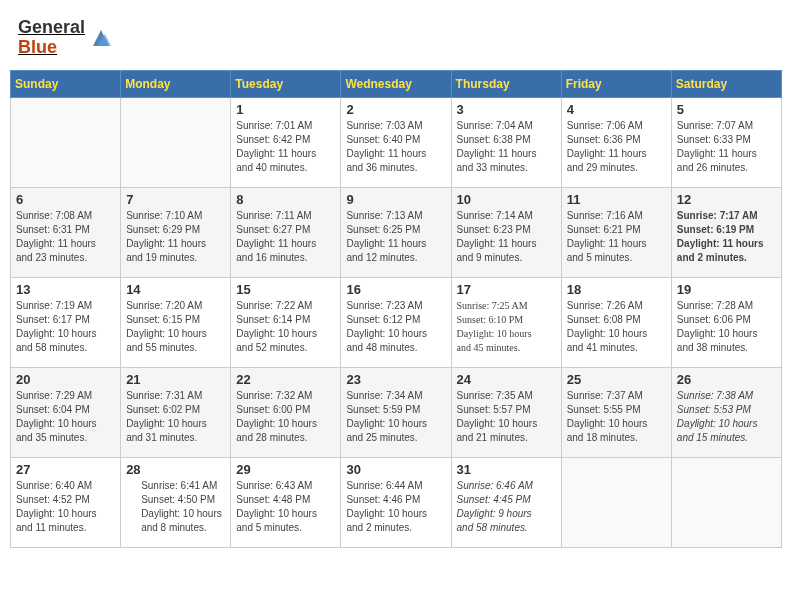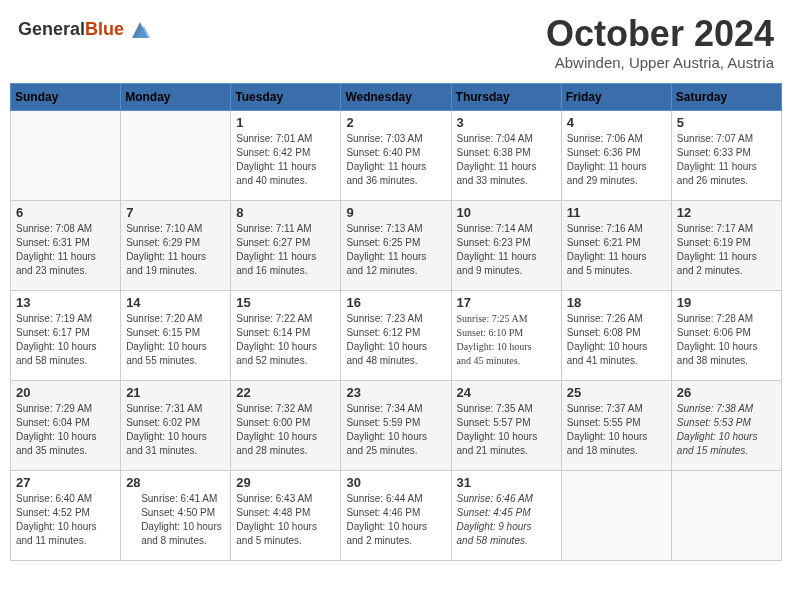--- a/index.html
+++ b/index.html
@@ -17,22 +17,23 @@
       margin-bottom: 8px;
       padding: 4px 8px;
     }
     .logo {
       display: flex;
       align-items: center;
       margin-top: 4px;
     }
     .logo-text {
       display: flex;
-      flex-direction: row;
+      flex-direction: column;
       line-height: 1.1;
+      text-decoration: underline;
     }
     .logo-general {
       font-size: 18px;
       font-weight: bold;
       color: #333;
     }
     .logo-blue {
       font-size: 18px;
       font-weight: bold;
       color: #c2410c;
@@ -55,21 +56,21 @@
       font-size: 15px;
       color: #555;
     }
     table {
       width: 100%;
       border-collapse: collapse;
       table-layout: fixed;
     }
     thead th {
       background-color: #3a6eaa;
-      color: #000000;
+      color: #fde047;
       font-size: 12px;
       font-weight: bold;
       padding: 6px 4px;
       text-align: left;
       border: 1px solid #5a8ec8;
     }
     tbody td {
       border: 1px solid #ccc;
       vertical-align: top;
       padding: 4px 5px;
@@ -103,24 +104,20 @@
   <div class="logo">
     <div class="logo-text">
       <span class="logo-general">General</span>
       <span class="logo-blue">Blue</span>
     </div>
     <svg class="logo-icon" viewBox="0 0 24 24">
       <polygon points="4,20 12,4 20,20" fill="#3a6eaa" opacity="0.85"></polygon>
       <polygon points="8,20 16,8 22,20" fill="#5a9ed8" opacity="0.7"></polygon>
     </svg>
   </div>
-  <div class="title-block">
-    <div class="month-title">October 2024</div>
-    <div class="location">Abwinden, Upper Austria, Austria</div>
-  </div>
 </div>
 
 <table>
   <thead>
     <tr>
     <th>Sunday</th>
         <th>Monday</th>
         <th>Tuesday</th>
         <th>Wednesday</th>
         <th>Thursday</th>
@@ -206,21 +203,21 @@
         </td>
         <td>
           <div class="day-number">11</div>
           <div class="day-info" style="white-space: pre-line;">Sunrise: 7:16 AM
 Sunset: 6:21 PM
 Daylight: 11 hours
 and 5 minutes.</div>
         </td>
         <td>
           <div class="day-number">12</div>
-          <div class="day-info" style="white-space: pre-line;">Sunrise: 7:17 AM
+          <div class="day-info" style="white-space: pre-line; font-weight: bold;">Sunrise: 7:17 AM
 Sunset: 6:19 PM
 Daylight: 11 hours
 and 2 minutes.</div>
         </td>
       </tr>
       <tr>
         <td>
           <div class="day-number">13</div>
           <div class="day-info" style="white-space: pre-line;">Sunrise: 7:19 AM
 Sunset: 6:17 PM

